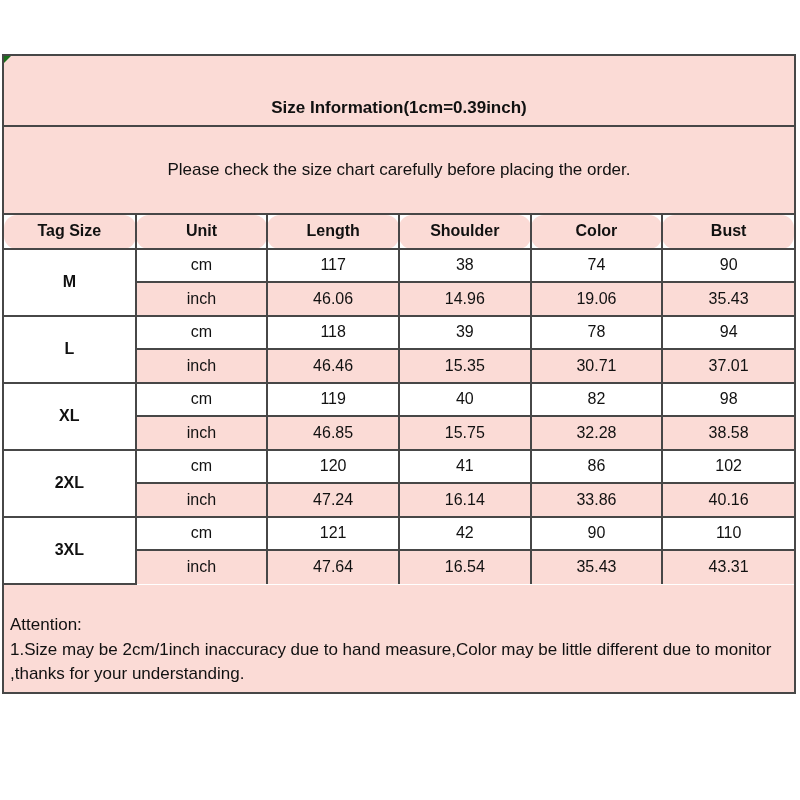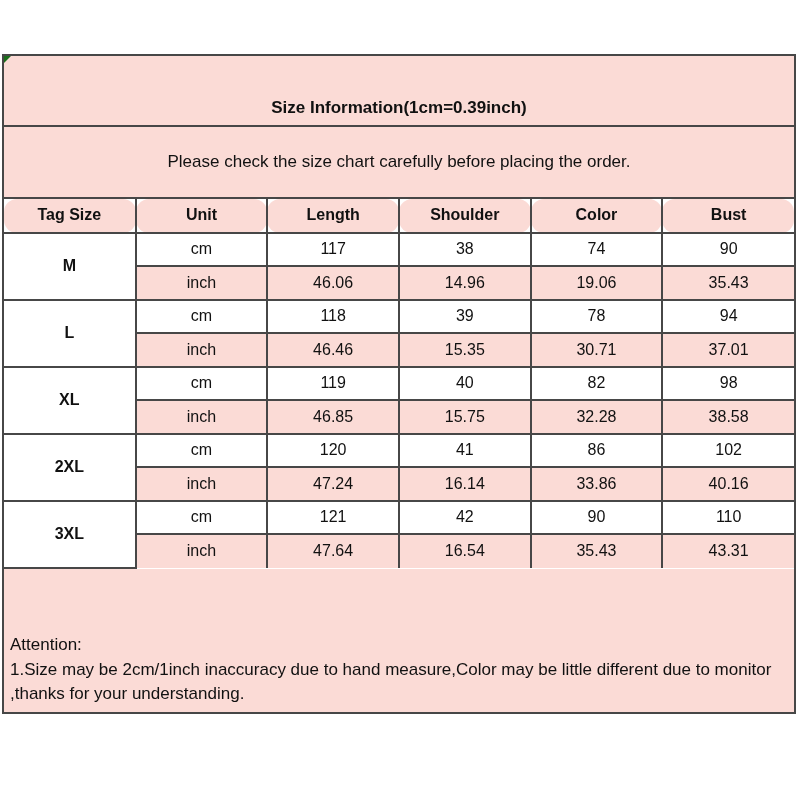--- a/index.html
+++ b/index.html
@@ -45,21 +45,21 @@
     display: flex;
     align-items: flex-end;
     justify-content: center;
     padding-bottom: 7px;
   }
   .title-text {
     font-size: 17px;
     font-weight: bold;
   }
   .sec-subtitle {
-    height: 72px;
+    height: 88px;
     border-bottom: 2px solid var(--border);
     display: flex;
     align-items: center;
     justify-content: center;
   }
   .subtitle-text { font-size: 17px; }
   table.size-table {
     width: 100%;
     border-collapse: collapse;
     table-layout: fixed;
@@ -84,21 +84,21 @@
     font-weight: bold;
   }
   .size-table td.size-cell {
     background: #ffffff;
     font-weight: bold;
   }
   .size-table tr.cm-row td { background: #ffffff; }
   .size-table tr.inch-row td { background: var(--pink); }
   .size-table tr.cm-row td.size-cell { background: #ffffff; }
   .sec-attention {
-    height: 143px;
+    height: 107px;
     display: flex;
     flex-direction: column;
     justify-content: flex-end;
     padding: 0 8px 5px 6px;
     font-size: 17px;
     line-height: 24.5px;
   }
 </style>
 </head>
 <body>

